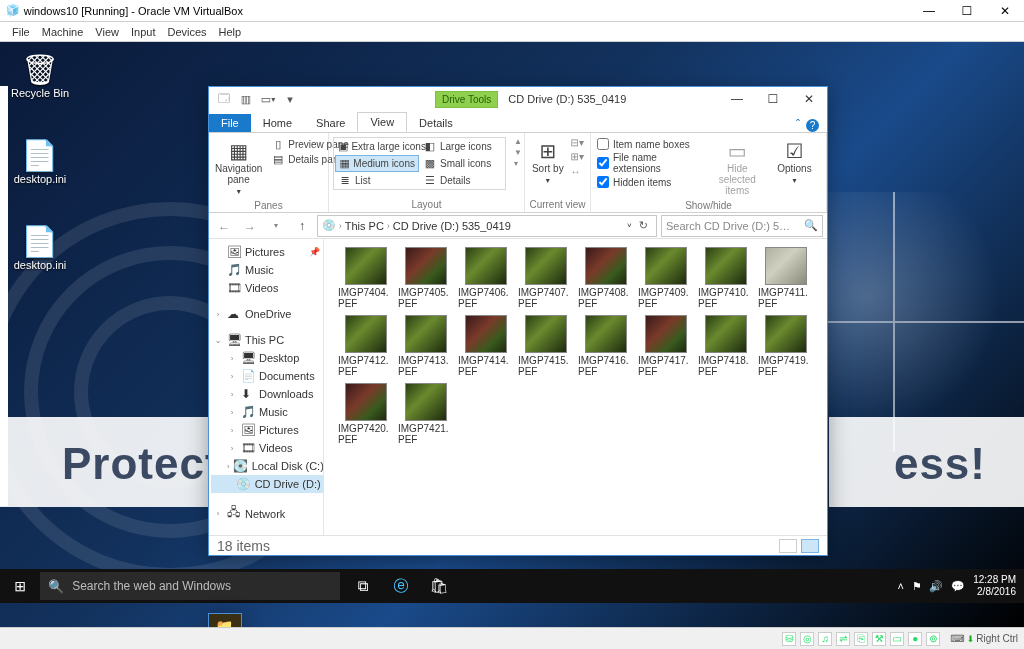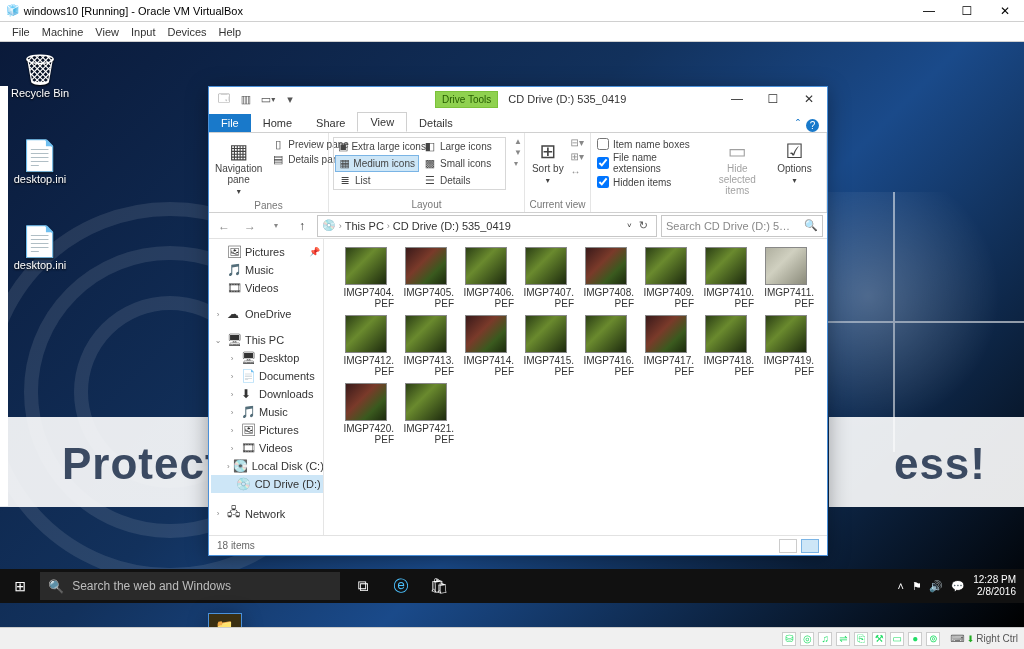--- a/index.html
+++ b/index.html
@@ -94,27 +94,27 @@
 .ex-nav{width:115px;border-right:1px solid #e5e5e5;overflow:hidden;padding:4px 0 4px 2px;font-size:11px;color:#333;}
 .ex-nav .nitem{display:flex;align-items:center;gap:4px;padding:2px 2px;white-space:nowrap;overflow:hidden;}
 .ex-nav .nitem .exp{width:10px;font-size:8px;color:#888;text-align:center;}
 .ex-nav .nitem .icn{width:14px;font-size:12px;}
 .ex-nav .nitem.indent1{padding-left:16px;}
 .ex-nav .nitem.sel{background:#cde6f7;}
 .ex-nav .blank{height:8px;}
 
 .ex-files{flex:1;overflow:auto;padding:8px 6px 4px 14px;}
 .files-grid{display:flex;flex-wrap:wrap;gap:6px 4px;align-content:flex-start;}
-.fitem{width:56px;text-align:right;font-size:10px;line-height:11px;color:#333;}
+.fitem{width:56px;text-align:left;font-size:10px;line-height:11px;color:#333;}
 .thumb{width:42px;height:38px;margin:0 auto 2px;background:linear-gradient(135deg,#2c4015,#6a8a2e 40%,#435a1e 70%,#1d2a0e);border:1px solid #888;}
 .thumb.t2{background:linear-gradient(135deg,#3a1a1a,#7a3a2a 40%,#3a5a1e 70%,#1d2a0e);}
 .thumb.t3{background:linear-gradient(135deg,#b0b0a0,#d0d0c0 40%,#8a8a7a);}
 .fitem .ext{display:block;}
 
-.ex-status{height:20px;border-top:1px solid #e2e2e2;display:flex;align-items:center;padding:0 8px;font-size:10px;color:#666;gap:48px;}
+.ex-status{height:20px;border-top:1px solid #e2e2e2;display:flex;align-items:center;padding:0 8px;font-size:14px;color:#666;gap:48px;}
 .ex-status .viewsw{margin-left:auto;display:flex;gap:4px;}
 .ex-status .vbtn{width:18px;height:14px;border:1px solid #ccc;}
 .ex-status .vbtn.active{background:#cde6f7;border-color:#7ab4e5;}
 
 .chevd{font-size:8px;}
 </style>
 </head>
 <body>
 
 <div class="vbox-frame">
@@ -283,20 +283,21 @@
             <div class="rlarge" style="opacity:.5">
               <span class="icn">▭</span>
               <span>Hide selected items</span>
             </div>
             <div class="rlarge">
               <span class="icn">☑</span>
               <span>Options</span>
               <span class="chevd">▾</span>
             </div>
           </div>
+          <div class="label">Show/hide</div>
         </div>
       </div>
 
       <div class="ex-addr">
         <div class="navbtn">←</div>
         <div class="navbtn">→</div>
         <div class="navbtn">
             <span class="chevd">▾</span>
           </div>
         <div class="navbtn en">↑</div>

